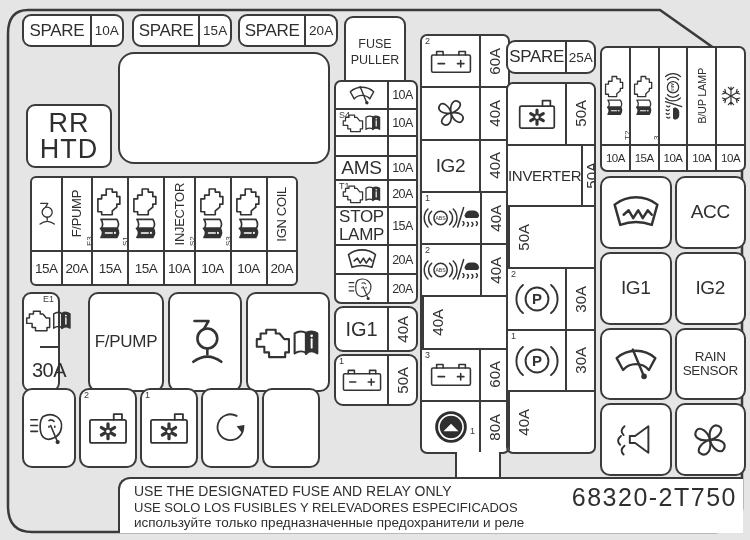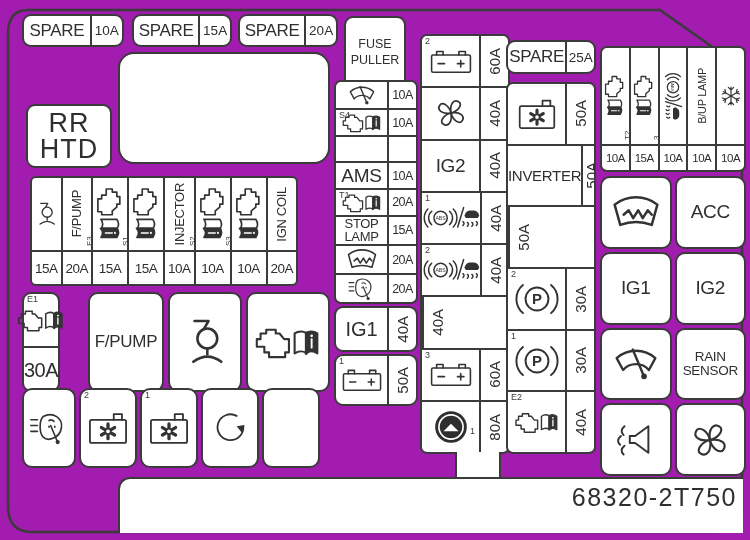--- a/index.html
+++ b/index.html
@@ -1,16 +1,16 @@
 <!DOCTYPE html>
 <html><head>
 <meta charset="utf-8">
 <style>
   html,body{margin:0;padding:0;background:#ffffff;}
-  .stage{position:relative;width:750px;height:540px;background:#a21caf;overflow:hidden;
+  .stage{position:relative;width:750px;height:540px;background:#e5e5e5;overflow:hidden;
          font-family:"Liberation Sans",sans-serif;color:#2f2f2f;}
   .abs{position:absolute;box-sizing:border-box;}
   .bx{position:absolute;box-sizing:border-box;border:2px solid #3b3b3b;border-radius:9px;background:#fff;}
   .outline-svg{position:absolute;left:0;top:0;}
   .flexc{display:flex;align-items:center;justify-content:center;}
   .vtext{writing-mode:vertical-rl;transform:rotate(180deg);white-space:nowrap;}
   .icon{display:inline-flex;align-items:center;justify-content:center;}
   .icon svg{display:block;}
   .icon.rot{position:relative;}
   .icon.rot svg{position:absolute;left:50%;top:50%;transform:translate(-50%,-50%) rotate(90deg);}
@@ -37,21 +37,21 @@
   .relay-lbl{font-size:17px;letter-spacing:-0.3px;}
   
   .colrows{display:flex;flex-direction:column;overflow:hidden;}
   .crow{display:flex;flex:1;border-top:2px solid #3b3b3b;position:relative;}
   .crow:first-child{border-top:none;}
   .crow .main{flex:1;display:flex;align-items:center;justify-content:center;position:relative;text-align:center;}
   .crow .amp{display:flex;align-items:center;justify-content:center;border-left:2px solid #3b3b3b;}
   .c1 .amp{width:27px;font-size:12.5px;letter-spacing:-0.5px;}
   .c2 .amp,.c3 .amp{width:27px;font-size:15px;}
   .biglbl{font-size:19px;letter-spacing:-0.3px;}
-  .midlbl{font-size:13px;line-height:1.05;letter-spacing:-0.3px;}
+  .midlbl{font-size:17px;line-height:1.05;letter-spacing:-0.3px;}
   
   .rstrip{display:flex;overflow:hidden;}
   .rstrip .cell{flex:1;border-left:2px solid #3b3b3b;display:flex;flex-direction:column;position:relative;}
   .rstrip .cell:first-child{border-left:none;}
   .rstrip .main{flex:1;display:flex;align-items:center;justify-content:center;position:relative;}
   .rstrip .ampr{height:24px;border-top:2px solid #3b3b3b;display:flex;align-items:center;justify-content:center;
                 font-size:11.5px;letter-spacing:-0.5px;}
   
   .rgrid{display:grid;grid-template-columns:1fr 1fr;grid-auto-rows:1fr;gap:3px;}
   .rgrid .gcell{border:2px solid #3b3b3b;border-radius:10px;background:#fff;display:flex;
@@ -201,21 +201,21 @@
         <div class="ampr">10A</div>
       </div>
       <div class="cell">
         <div class="main">
           <span class="vtext vlabel">IGN COIL</span>
         </div>
         <div class="ampr">20A</div>
       </div>
     </div>
 
-  <div class="bx" id="e1Box" style="left:22px;top:292px;width:38px;height:100px;">
+  <div class="bx" id="e1Box" style="left:22px;top:292px;width:38px;height:100px;padding-left:16px;">
       <div class="flexc" style="height: 52px; position: relative;">
         <span class="icon">
           <svg viewBox="0 0 74 44" width="50" height="30">
             <g stroke="#333" fill="none" stroke-width="2.2" stroke-linecap="round" stroke-linejoin="round">
               <path d="M4 19 h4 v-6 h6 v-4 h10 v4 h4 l5 6 h5 v14 h-4 v5 h-17 v-5 h-5 v-6 h-8 z"></path>
               <path d="M44 13 c4 -2.6 9 -2.6 12 -0.6 v21 c-3 -2 -8 -2 -12 0.6 z"></path>
               <path d="M56 12.4 c3 -2 8 -2 12 0.6 v21 c-4 -2.6 -9 -2.6 -12 0.6 z" fill="#333" stroke="#333"></path>
               <path d="M62 19 v9" stroke="#fff" stroke-width="2"></path>
               <circle cx="62" cy="15.5" r="1.4" fill="#fff" stroke="none"></circle>
             </g>
@@ -635,34 +635,20 @@
               </g>
             </svg>
           </span>
           <span class="tag">1</span>
         </div>
         <div class="amp">
           <span class="vtext">30A</span>
         </div>
       </div>
       <div class="crow">
-        <div class="main">
-          <span class="icon">
-            <svg viewBox="0 0 74 44" width="48" height="28">
-              <g stroke="#333" fill="none" stroke-width="2.2" stroke-linecap="round" stroke-linejoin="round">
-                <path d="M4 19 h4 v-6 h6 v-4 h10 v4 h4 l5 6 h5 v14 h-4 v5 h-17 v-5 h-5 v-6 h-8 z"></path>
-                <path d="M44 13 c4 -2.6 9 -2.6 12 -0.6 v21 c-3 -2 -8 -2 -12 0.6 z"></path>
-                <path d="M56 12.4 c3 -2 8 -2 12 0.6 v21 c-4 -2.6 -9 -2.6 -12 0.6 z" fill="#333" stroke="#333"></path>
-                <path d="M62 19 v9" stroke="#fff" stroke-width="2"></path>
-                <circle cx="62" cy="15.5" r="1.4" fill="#fff" stroke="none"></circle>
-              </g>
-            </svg>
-          </span>
-          <span class="tag">E2</span>
-        </div>
         <div class="amp">
           <span class="vtext">40A</span>
         </div>
       </div>
     </div>
 
   <div class="bx rstrip" id="rightStrip" style="left:600px;top:46px;width:146px;height:126px;border-radius:7px;">
       <div class="cell">
         <div class="main">
           <span class="icon rot" style="width: 26px; height: 62px;">
@@ -807,16 +793,21 @@
               <path d="M24 24 C 36 22 42 28 38 34 C 35 39 26 33 24 24 Z"></path>
               <path d="M24 24 C 26 36 20 42 14 38 C 9 35 15 26 24 24 Z"></path>
               <path d="M24 24 C 12 26 6 20 10 14 C 13 9 22 15 24 24 Z"></path>
             </g>
           </svg>
         </span>
       </div>
     </div>
 
   <div class="footer">
+    <div class="lines">
+      <div class="l1">USE THE DESIGNATED FUSE AND RELAY ONLY</div>
+      <div class="l2">USE SOLO LOS FUSIBLES Y RELEVADORES ESPECIFICADOS</div>
+      <div class="l3">используйте только предназначенные предохранители и реле</div>
+    </div>
     <div class="pn">68320-2T750</div>
   </div>
 
 </div>
 
 </body></html>

